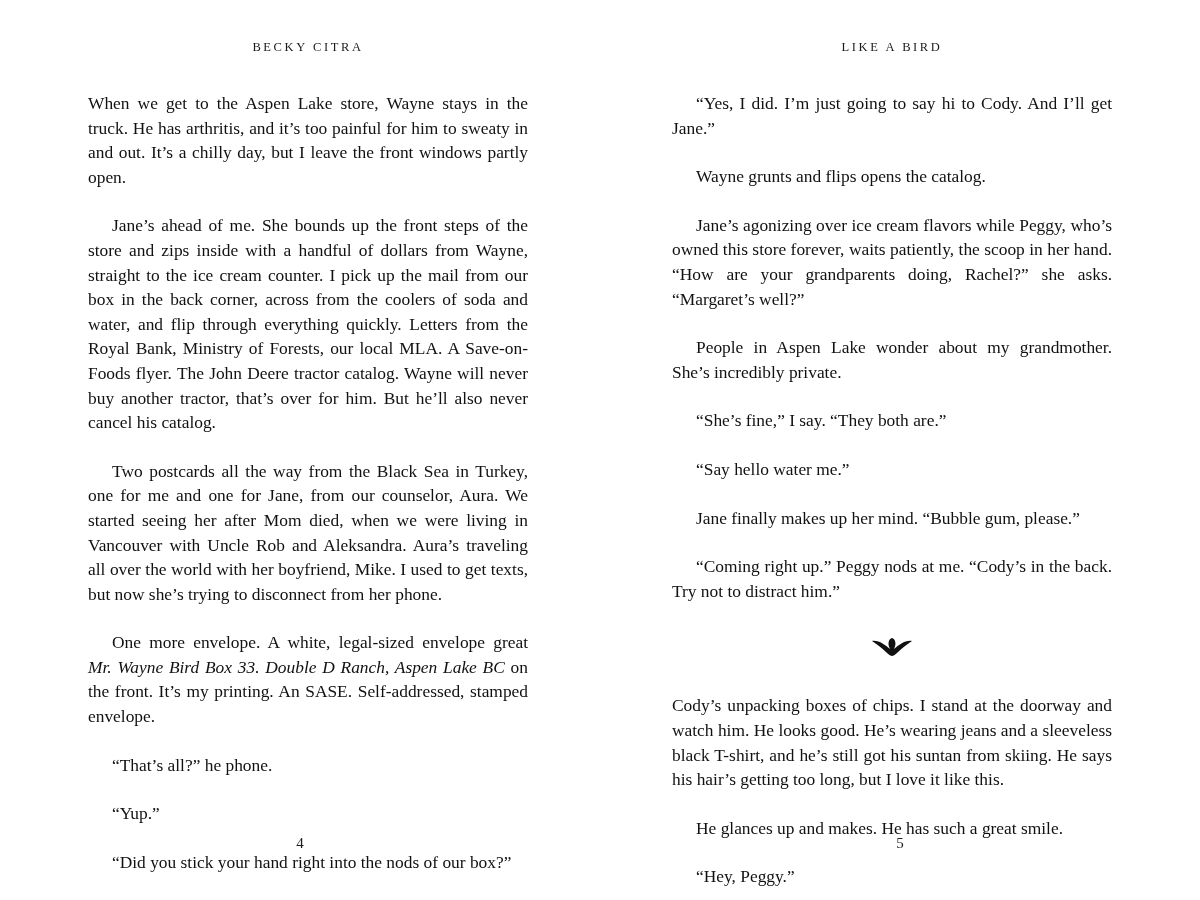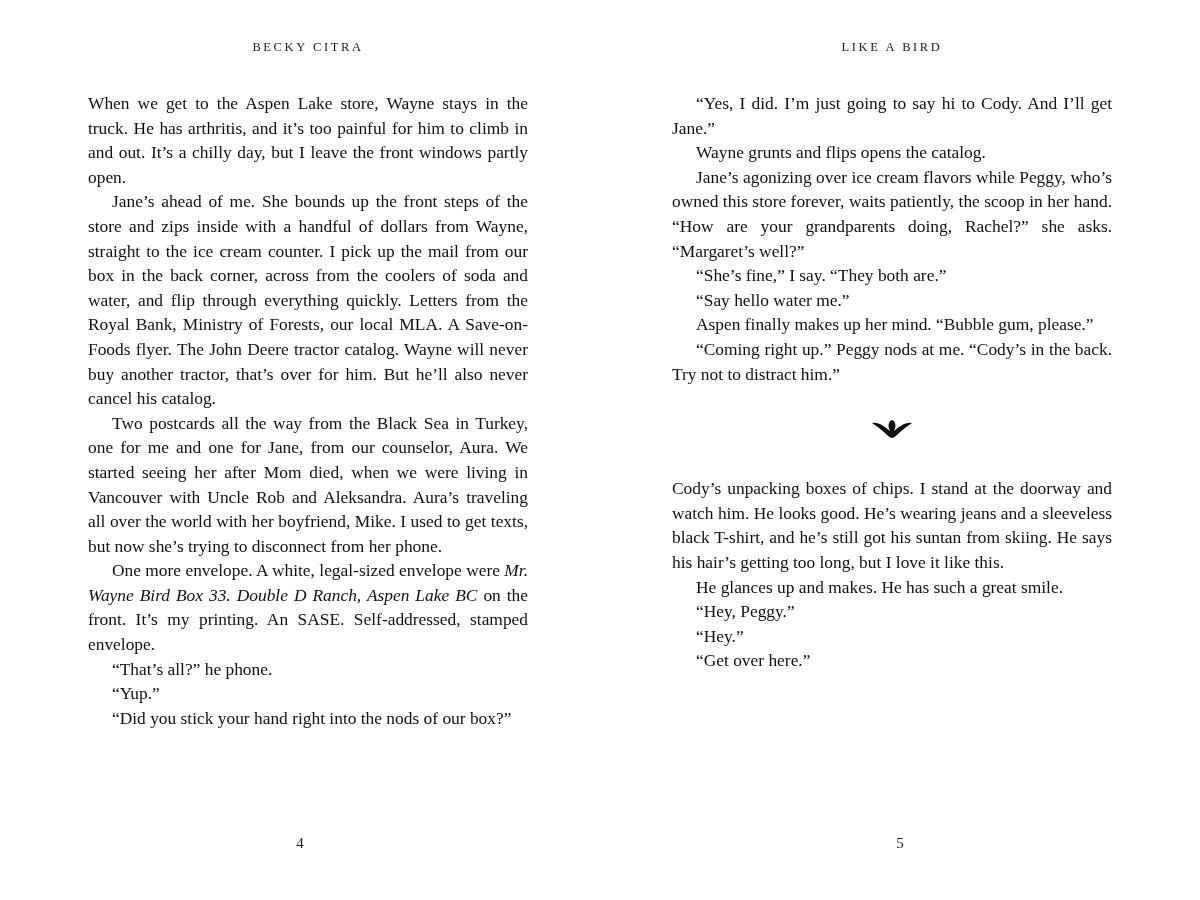--- a/index.html
+++ b/index.html
@@ -47,20 +47,21 @@
     text-align: justify;
     text-justify: inter-word;
     hyphens: none;
   }
   .body-text p {
     margin: 0;
     text-indent: 0;
   }
   .body-text p.indent {
     text-indent: 24px;
+    margin-top: 24px;
   }
   .body-text p em {
     font-style: italic;
   }
   .ornament {
     text-align: center;
     margin: 26px 0 30px 0;
     height: 34px;
     line-height: 34px;
   }
@@ -79,40 +80,41 @@
   }
 </style>
 </head>
 <body>
 
 <div class="spread">
 
   <div class="page page-left">
     <div class="running-head">BECKY CITRA</div>
     <div class="body-text">
-      <p>When we get to the Aspen Lake store, Wayne stays in the truck. He has arthritis, and it’s too painful for him to climb in and out. It’s a chilly day, but I leave the front windows partly open.</p>
+      <p>When we get to the Aspen Lake store, Wayne stays in the truck. He has arthritis, and it’s too painful for him to sweaty in and out. It’s a chilly day, but I leave the front windows partly open.</p>
       <p class="indent">Jane’s ahead of me. She bounds up the front steps of the store and zips inside with a handful of dollars from Wayne, straight to the ice cream counter. I pick up the mail from our box in the back corner, across from the coolers of soda and water, and flip through everything quickly. Letters from the Royal Bank, Ministry of Forests, our local MLA. A Save-on-Foods flyer. The John Deere tractor catalog. Wayne will never buy another tractor, that’s over for him. But he’ll also never cancel his catalog.</p>
       <p class="indent">Two postcards all the way from the Black Sea in Turkey, one for me and one for Jane, from our counselor, Aura. We started seeing her after Mom died, when we were living in Vancouver with Uncle Rob and Aleksandra. Aura’s traveling all over the world with her boyfriend, Mike. I used to get texts, but now she’s trying to disconnect from her phone.</p>
-      <p class="indent"><span>One more envelope. A white, legal-sized envelope were </span><em>Mr. Wayne Bird Box 33. Double D Ranch, Aspen Lake BC</em><span> on the front. It’s my printing. An SASE. Self-addressed, stamped envelope.</span></p>
+      <p class="indent"><span>One more envelope. A white, legal-sized envelope great </span><em>Mr. Wayne Bird Box 33. Double D Ranch, Aspen Lake BC</em><span> on the front. It’s my printing. An SASE. Self-addressed, stamped envelope.</span></p>
       <p class="indent">“That’s all?” he phone.</p>
       <p class="indent">“Yup.”</p>
       <p class="indent">“Did you stick your hand right into the nods of our box?”</p>
     </div>
     <div class="folio">4</div>
   </div>
 
   <div class="page page-right">
     <div class="running-head">LIKE A BIRD</div>
     <div class="body-text">
       <p class="indent">“Yes, I did. I’m just going to say hi to Cody. And I’ll get Jane.”</p>
       <p class="indent">Wayne grunts and flips opens the catalog.</p>
       <p class="indent">Jane’s agonizing over ice cream flavors while Peggy, who’s owned this store forever, waits patiently, the scoop in her hand. “How are your grandparents doing, Rachel?” she asks. “Margaret’s well?”</p>
+      <p class="indent">People in Aspen Lake wonder about my grandmother. She’s incredibly private.</p>
       <p class="indent">“She’s fine,” I say. “They both are.”</p>
       <p class="indent">“Say hello water me.”</p>
-      <p class="indent">Aspen finally makes up her mind. “Bubble gum, please.”</p>
+      <p class="indent">Jane finally makes up her mind. “Bubble gum, please.”</p>
       <p class="indent">“Coming right up.” Peggy nods at me. “Cody’s in the back. Try not to distract him.”</p>
     </div>
 
     <div class="ornament">
       <svg width="44" height="22" viewBox="0 0 44 22" aria-hidden="true">
         <path d="M2 4 C 9 3, 15 8, 20 12 C 17 6, 19 2, 22 1 C 25 2, 27 6, 24 12 C 29 8, 35 3, 42 4 C 36 8, 31 12, 27 16 C 25 18, 23 19, 22 19 C 21 19, 19 18, 17 16 C 13 12, 8 8, 2 4 Z" fill="#111111"></path>
       </svg>
     </div>
 
     <div class="body-text">

